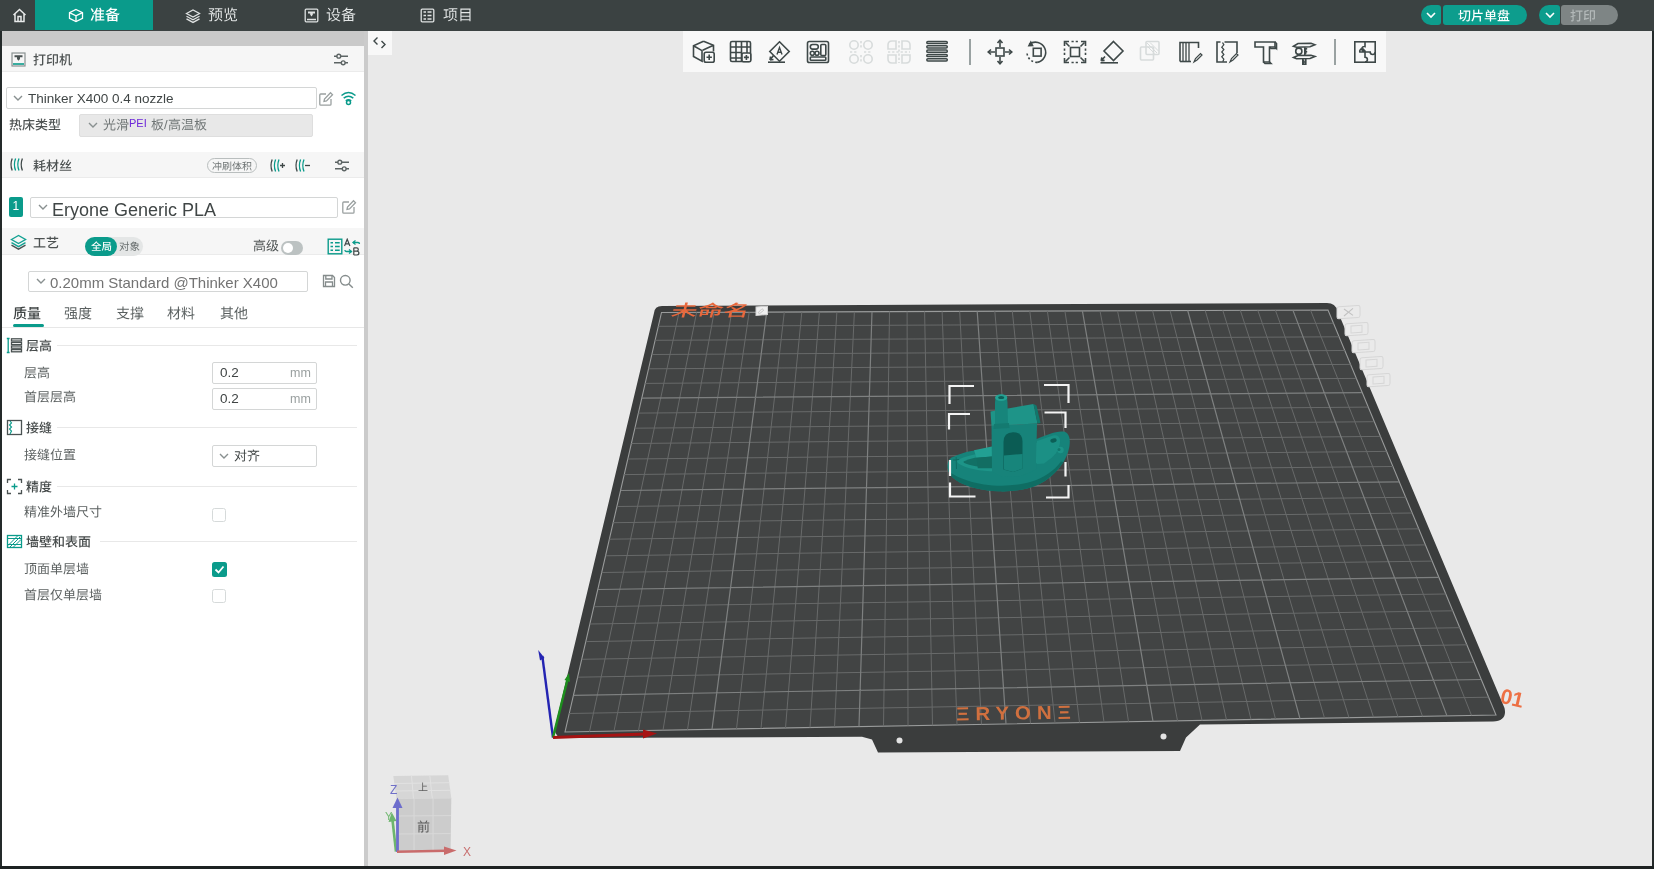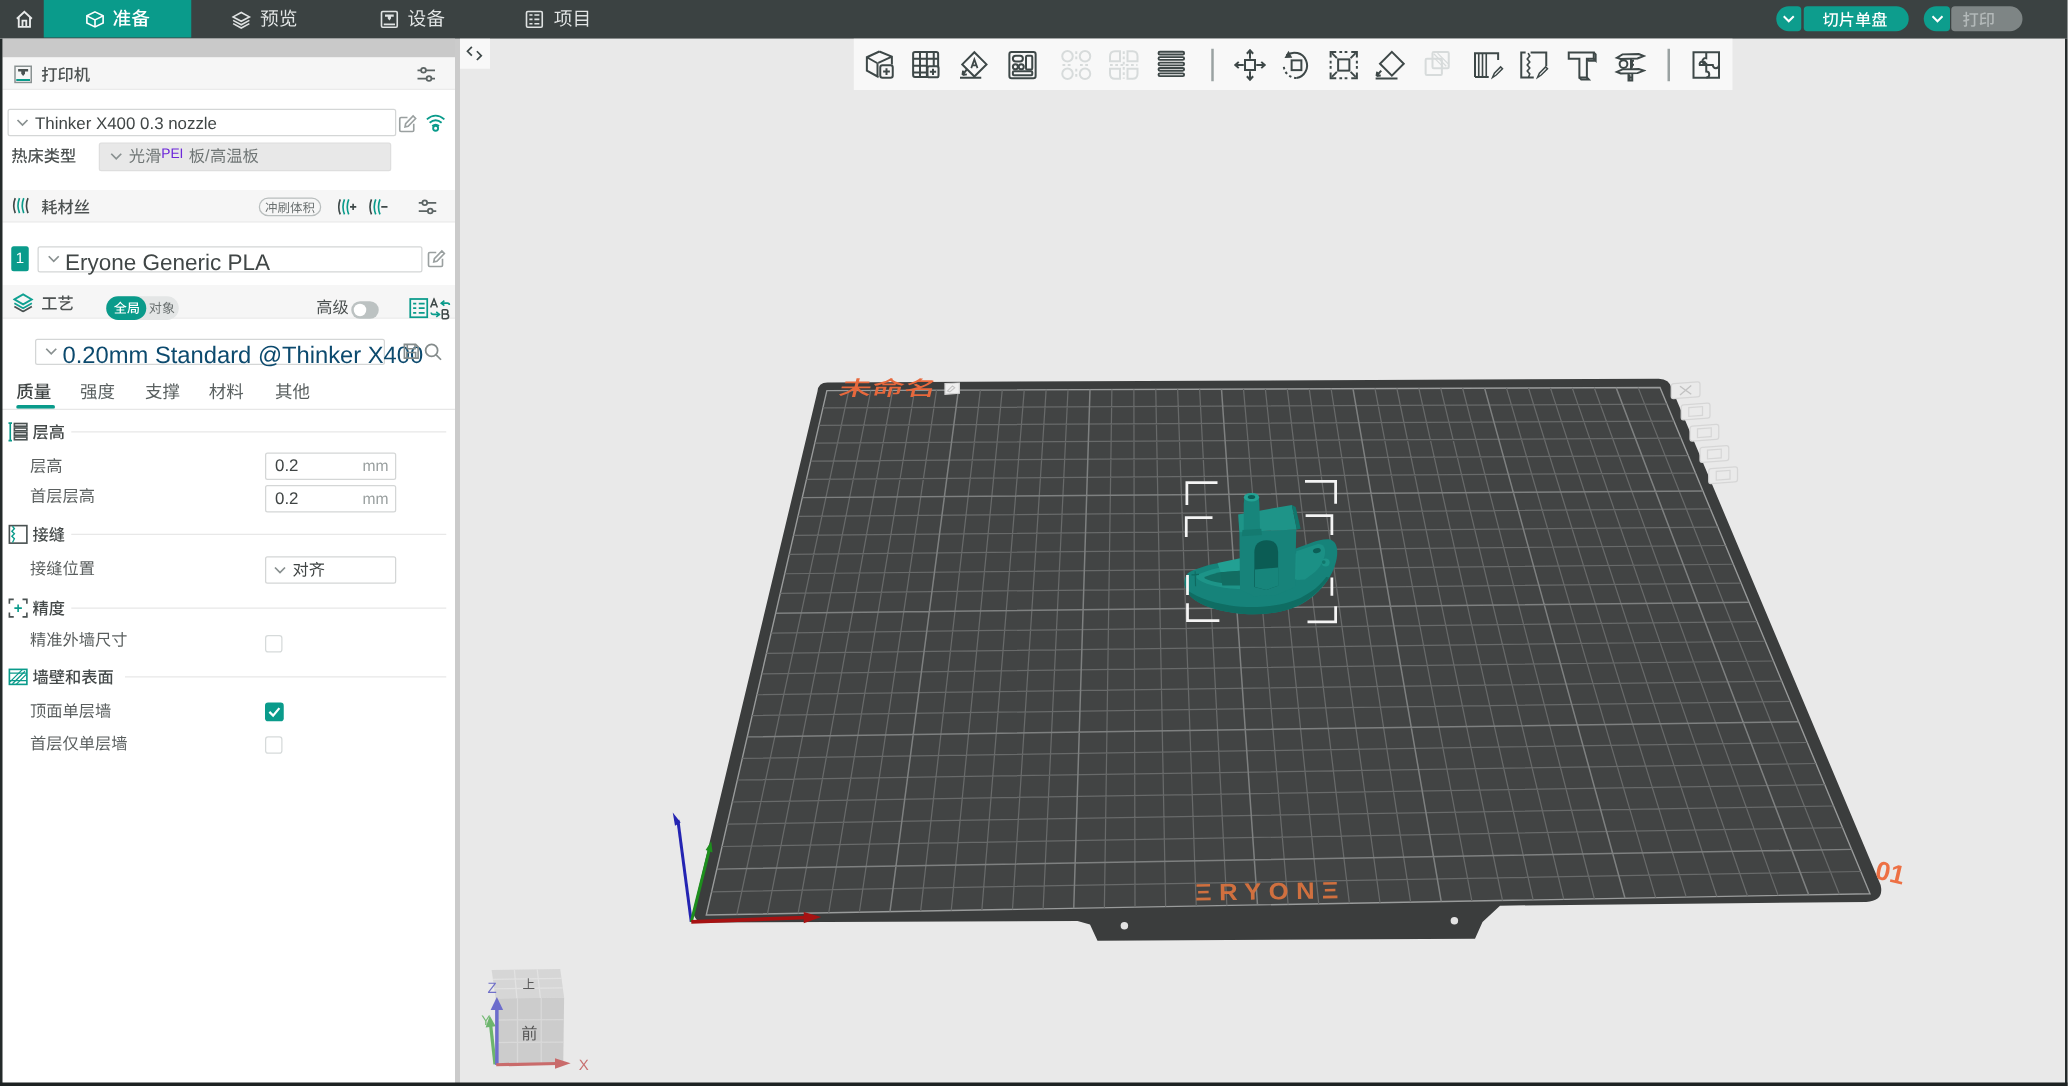--- a/index.html
+++ b/index.html
@@ -360,21 +360,21 @@
       <path d="M1,4.2 L4,4.2 M7.5,4.2 L15,4.2"></path>
       <circle cx="5.8" cy="4.2" r="1.9"></circle>
       <path d="M1,10.8 L8.5,10.8 M12,10.8 L15,10.8"></path>
       <circle cx="10.2" cy="10.8" r="1.9"></circle>
     </g>
   </svg>
 <div class="sel" style="left:6px;top:87px;width:311px;height:22px"></div>
 <svg class="ab" style="left:12px;top:93px" width="12" height="10">
     <path d="M2,3 L6,7 L10,3" stroke="#899090" stroke-width="1.4" fill="none"></path>
   </svg>
-<div class="ab" style="left:28px;top:90.5px;font-size:13.5px;color:#404646">Thinker X400 0.3 nozzle</div>
+<div class="ab" style="left:28px;top:90.5px;font-size:13.5px;color:#404646">Thinker X400 0.4 nozzle</div>
 <svg class="ab" style="left:318px;top:91px" width="16" height="16" viewBox="0 0 16 16">
     <g stroke="#9aa0a0" stroke-width="1.3" fill="none">
       <path d="M13,8 L13,13.2 Q13,14.2 12,14.2 L2.8,14.2 Q1.8,14.2 1.8,13.2 L1.8,4 Q1.8,3 2.8,3 L8,3"></path>
       <path d="M6,10.5 L6.5,8 L12.5,1.8 L14.5,3.8 L8.5,10 L6,10.5 Z"></path>
     </g>
   </svg>
 <svg class="ab" style="left:340px;top:90px" width="17" height="16">
     <g stroke="#0a9b8b" stroke-width="1.5" fill="none">
       <path d="M1.5,5.5 Q8.5,-0.5 15.5,5.5"></path>
       <path d="M3.7,8.2 Q8.5,4.2 13.3,8.2"></path>
@@ -545,21 +545,21 @@
       <path d="M9,4.5 L14,4.5 Q15.5,4.5 15.5,6" stroke="#0a9b8b" stroke-width="1.3"></path>
       <path d="M11.5,2.5 L9,4.5 L11.5,6.5" stroke="#0a9b8b" stroke-width="1.3" fill="none"></path>
       <path d="M7.5,13.5 L2.5,13.5 Q1,13.5 1,12" stroke="#0a9b8b" stroke-width="1.3"></path>
       <path d="M5,11.5 L7.5,13.5 L5,15.5" stroke="#0a9b8b" stroke-width="1.3" fill="none"></path>
     </g>
   </svg>
 <div class="sel" style="left:28px;top:271px;width:280px;height:21px"></div>
 <svg class="ab" style="left:35px;top:276px" width="12" height="10">
     <path d="M2,3 L6,7 L10,3" stroke="#899090" stroke-width="1.4" fill="none"></path>
   </svg>
-<div class="ab" style="left:50px;top:273.5px;font-size:19px;color:#0c4a6e">0.20mm Standard @Thinker X400</div>
+<div class="ab" style="left:50px;top:273.5px;font-size:15px;color:#737373">0.20mm Standard @Thinker X400</div>
 <svg class="ab" style="left:322px;top:274px" width="14" height="14">
     <g stroke="#858c8c" stroke-width="1.3" fill="none">
       <path d="M1.5,1.5 L10.5,1.5 L12.5,3.5 L12.5,12.5 L1.5,12.5 Z"></path>
       <path d="M3.8,1.5 L3.8,5 L10,5 L10,1.5"></path>
       <path d="M3.5,12.5 L3.5,8 L10.5,8 L10.5,12.5"></path>
     </g>
   </svg>
 <svg class="ab" style="left:339px;top:274px" width="15" height="15">
     <g stroke="#858c8c" stroke-width="1.4" fill="none">
       <circle cx="6.3" cy="6.3" r="4.8"></circle>

